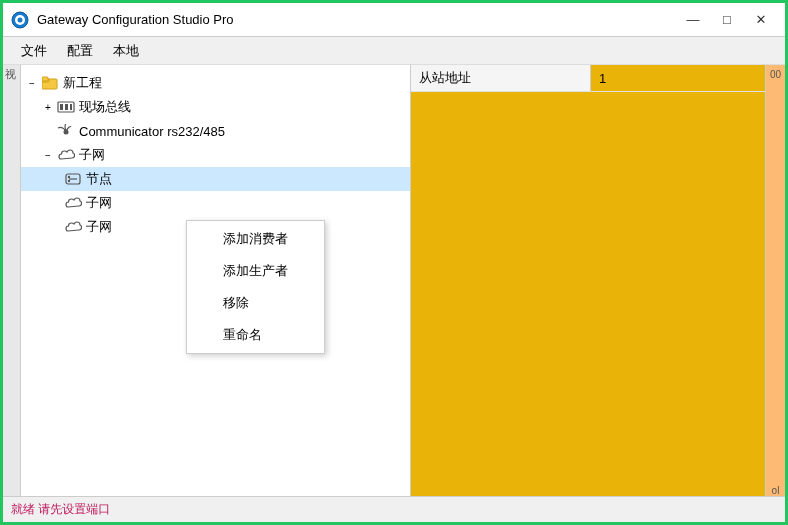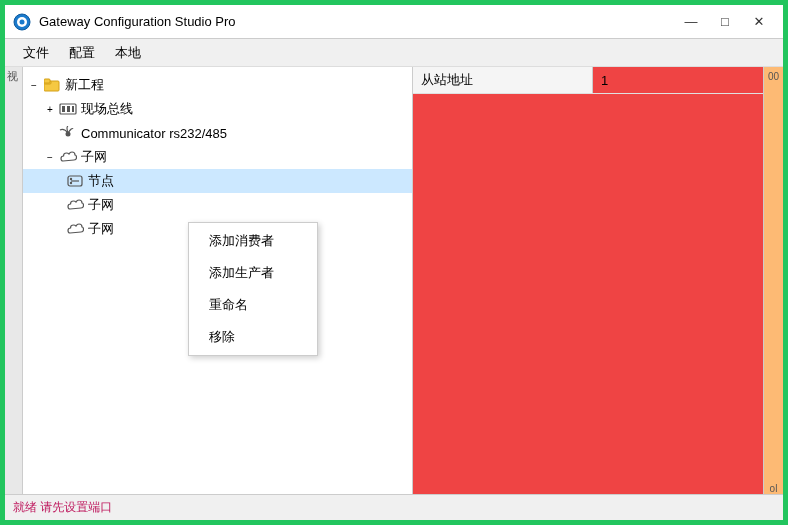--- a/index.html
+++ b/index.html
@@ -10,21 +10,21 @@
       font-size: 13px;
       background: #f0f0f0;
       overflow: hidden;
     }
 
     
     .window {
       width: 788px;
       height: 525px;
       background: #f0f0f0;
-      border: 5px solid #22c55e;
+      border: 3px solid #22c55e;
       display: flex;
       flex-direction: column;
     }
 
     .title-bar {
       background: #ffffff;
       height: 34px;
       display: flex;
       align-items: center;
       padding: 0 8px;
@@ -155,34 +155,34 @@
     
     .context-menu {
       position: absolute;
       top: 155px;
       left: 165px;
       background: #ffffff;
       border: 1px solid #ccc;
       box-shadow: 2px 2px 6px rgba(0,0,0,0.2);
       min-width: 130px;
       z-index: 100;
-      padding: 2px 0;
+      padding: 2px 16px;
     }
 
     .context-menu-item {
       padding: 7px 20px;
       cursor: pointer;
       font-size: 13px;
       color: #000;
     }
 
     
     .right-panel {
       flex: 1;
-      background: #ef4444;
+      background: #eab308;
       display: flex;
       flex-direction: column;
     }
 
     .property-row {
       display: flex;
       border-bottom: 1px solid #e0e0e0;
       min-height: 26px;
     }
 
@@ -342,22 +342,22 @@
             </svg>
           </span>
           <span class="node-label">子网</span>
         </div>
 
       </div>
 
       <div class="context-menu">
         <div class="context-menu-item">添加消费者</div>
         <div class="context-menu-item">添加生产者</div>
+        <div class="context-menu-item">移除</div>
         <div class="context-menu-item">重命名</div>
-        <div class="context-menu-item">移除</div>
       </div>
     </div>
 
     <div class="right-panel">
       <div class="property-row">
         <div class="property-label">从站地址</div>
         <div class="property-value">1</div>
       </div>
 
       <div style="flex:1;"></div>

